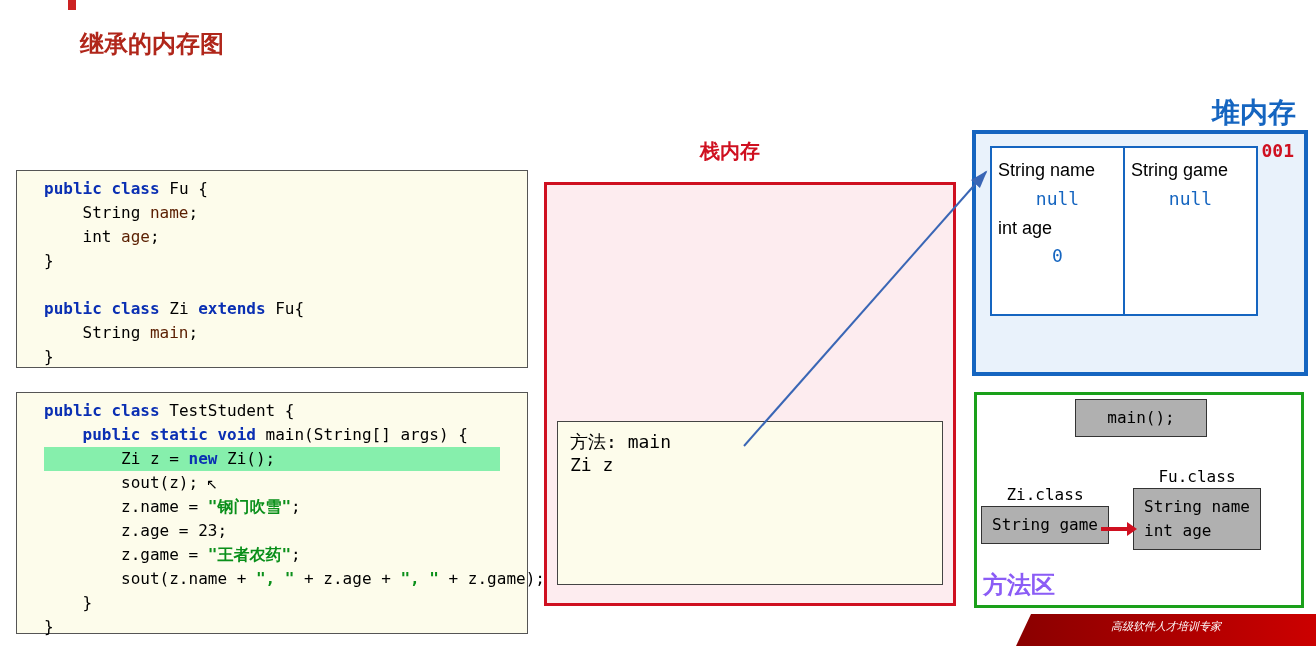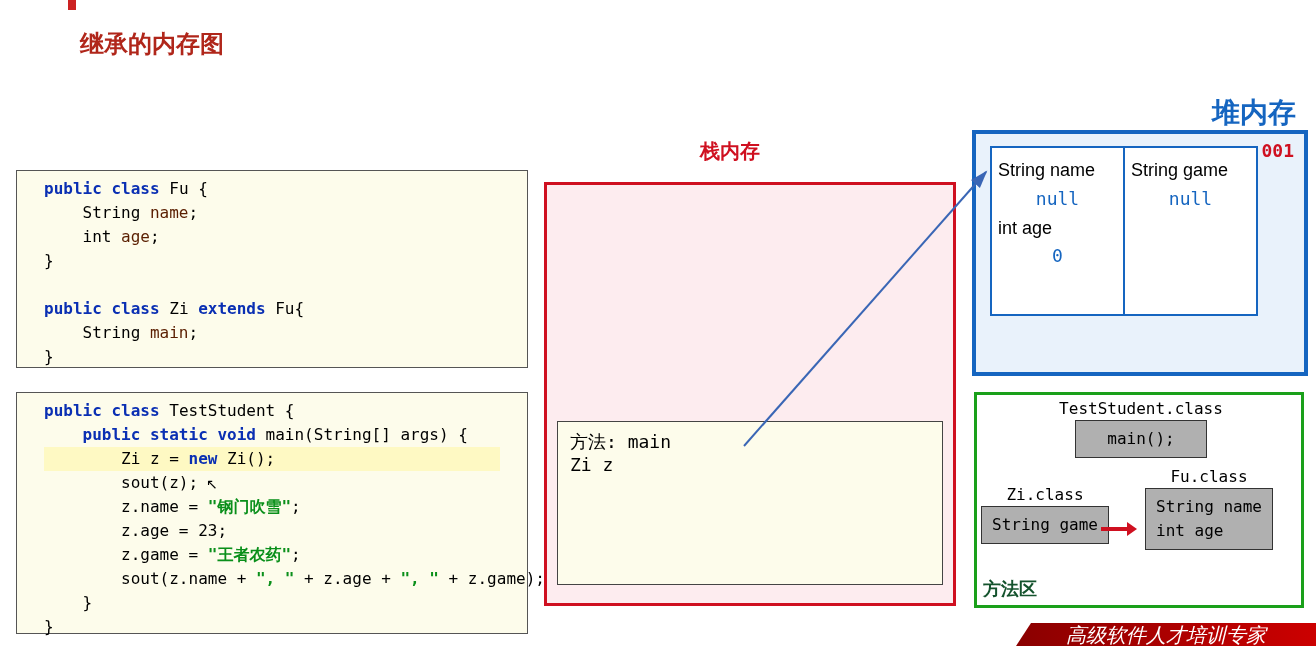--- a/index.html
+++ b/index.html
@@ -34,21 +34,21 @@
     font-size: 16px;
     line-height: 1.5;
     padding: 6px 27px;
     white-space: pre;
   }
   #code1 { top: 170px; left: 16px; width: 512px; height: 198px; }
   #code2 { top: 392px; left: 16px; width: 512px; height: 242px; }
   .kw { color: #0a2fb3; font-weight: bold; }
   .var { color: #5a1e00; }
   .str { color: #0a8f1a; font-weight: bold; }
-  .hl { display:inline-block; background: #fef9c3; width: 100%; }
+  .hl { display:inline-block; background: #86efac; width: 100%; }
   .stack-label {
     position: absolute;
     top: 138px; left: 700px;
     font-size: 20px; font-weight: bold;
     color: #cf1020;
   }
   .heap-label {
     position: absolute;
     top: 94px; left: 1212px;
     font-size: 28px; font-weight: bold;
@@ -121,42 +121,42 @@
   .method-area {
     position: absolute;
     top: 392px; left: 974px;
     width: 330px; height: 216px;
     border: 3px solid #1aa01a;
     background: #fff;
   }
   .ma-label {
     position: absolute;
     bottom: 4px; left: 6px;
-    font-size: 18px; font-weight: bold;
-    color: #14532d;
+    font-size: 24px; font-weight: bold;
+    color: #8b5cf6;
   }
   .cls-block {
     position: absolute;
     font-family: Consolas, monospace;
     font-size: 16px;
     text-align: center;
   }
   .cls-block .nm { margin-bottom:2px; }
   .cls-block .box {
     background:#b0b0b0;
     border:1px solid #333;
     padding:6px 10px;
     white-space: pre;
     text-align:left;
     line-height:1.5;
   }
   #ts-cls { top:4px; left:64px; width:200px;}
   #ts-cls .box{ width:132px; margin:0 auto; text-align:center;}
   #zi-cls { top:90px; left:4px; }
-  #fu-cls { top:72px; left:168px; }
+  #fu-cls { top:72px; left:156px; }
   .red-arrow {
     position:absolute;
     top:132px; left:124px;
     width:28px; height:4px;
     background:#cf1020;
   }
   .red-arrow::after{
     content:"";
     position:absolute; right:-8px; top:-5px;
     border-left:10px solid #cf1020;
@@ -164,25 +164,25 @@
     border-bottom:7px solid transparent;
   }
   .watermark {
     position:absolute;
     bottom:6px; right:40px;
     color:#999; font-size:13px;
   }
   .banner {
     position:absolute;
     bottom:0; right:0;
-    width:300px; height:23px;
+    width:300px; height:32px;
     background:linear-gradient(90deg,#8a0000,#c00);
     color:#fff;
     font-style:italic;
-    font-size:20px;
+    font-size:11px;
     text-align:center;
     line-height:24px;
     clip-path: polygon(5% 0,100% 0,100% 100%,0 100%);
   }
   svg.arrow-line {
     position:absolute;
     top:0;left:0;
     width:1316px;height:646px;
     pointer-events:none;
   }
@@ -239,21 +239,20 @@
     </div>
     <div class="obj-col">
       <div>String game</div>
       <div class="valblue">null</div>
     </div>
   </div>
 </div>
 
 <div class="method-area">
   <div id="ts-cls" class="cls-block">
-    <div class="nm">TestStudent.class</div>
     <div class="box">main();</div>
   </div>
   <div id="zi-cls" class="cls-block">
     <div class="nm">Zi.class</div>
     <div class="box">String game</div>
   </div>
   <div id="fu-cls" class="cls-block">
     <div class="nm">Fu.class</div>
     <div class="box">String name
 int age</div>

